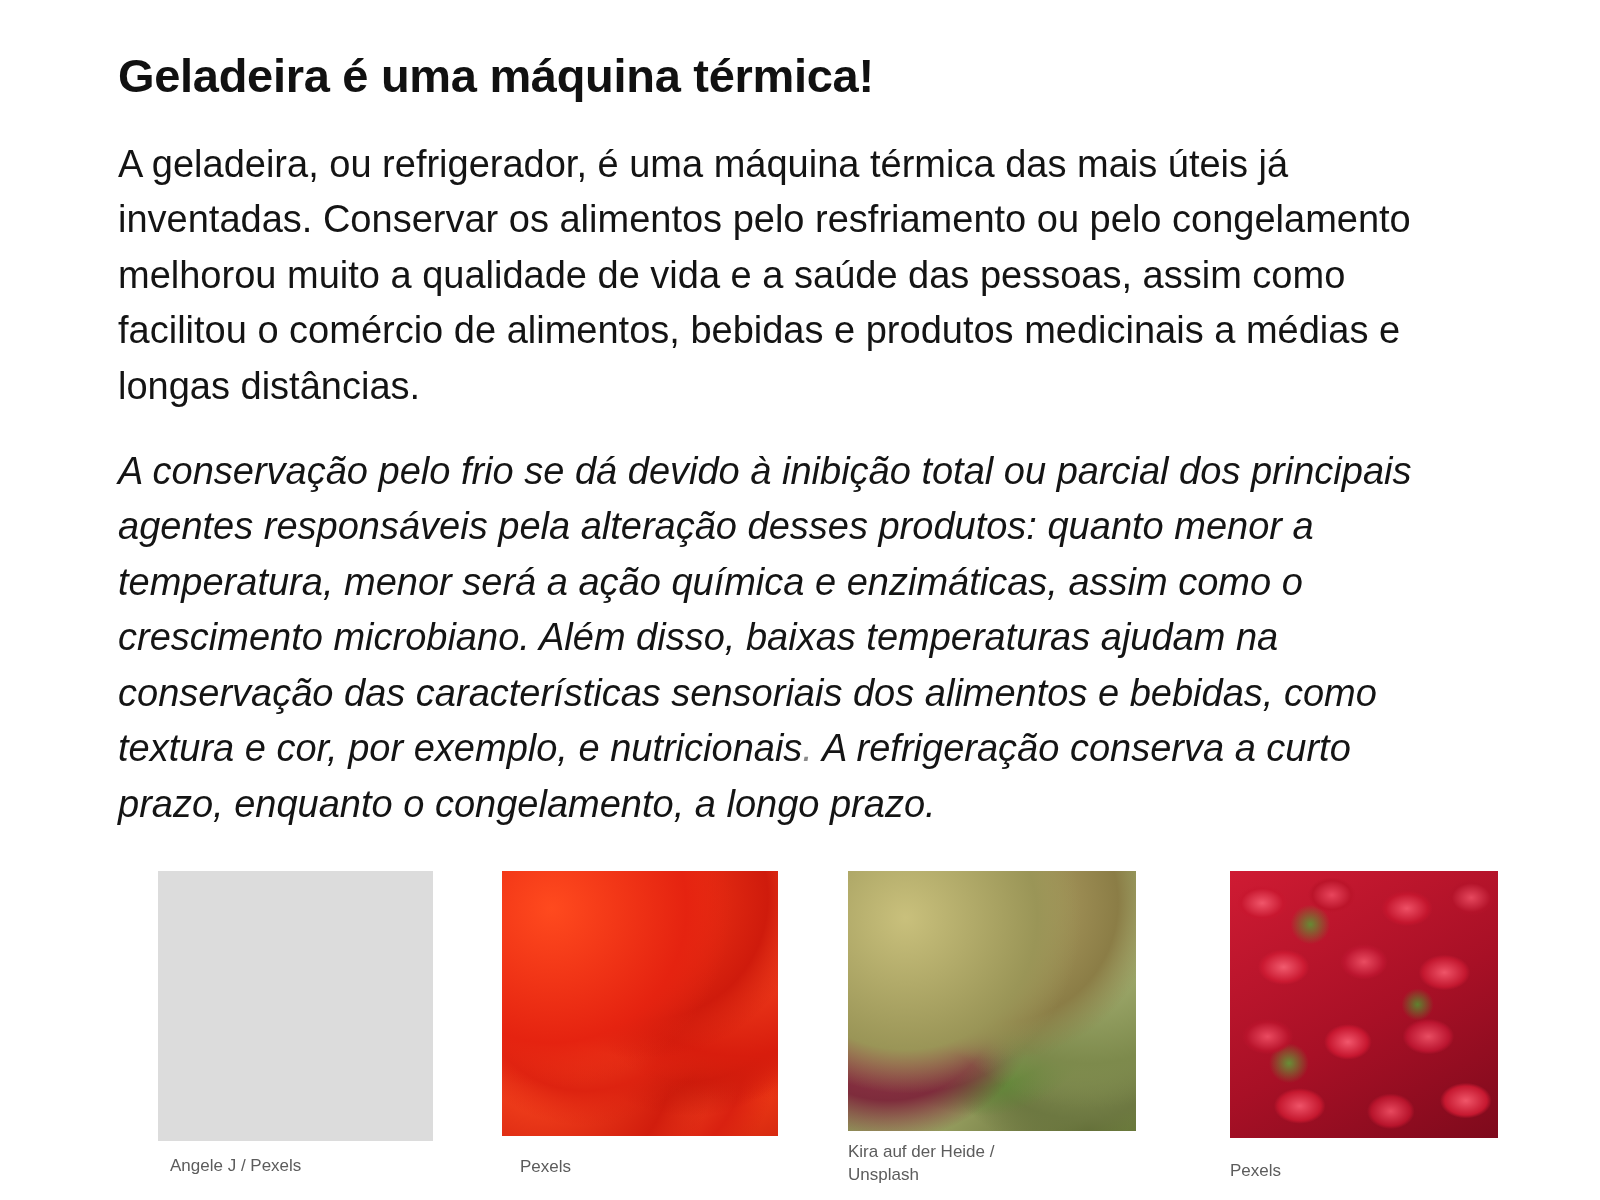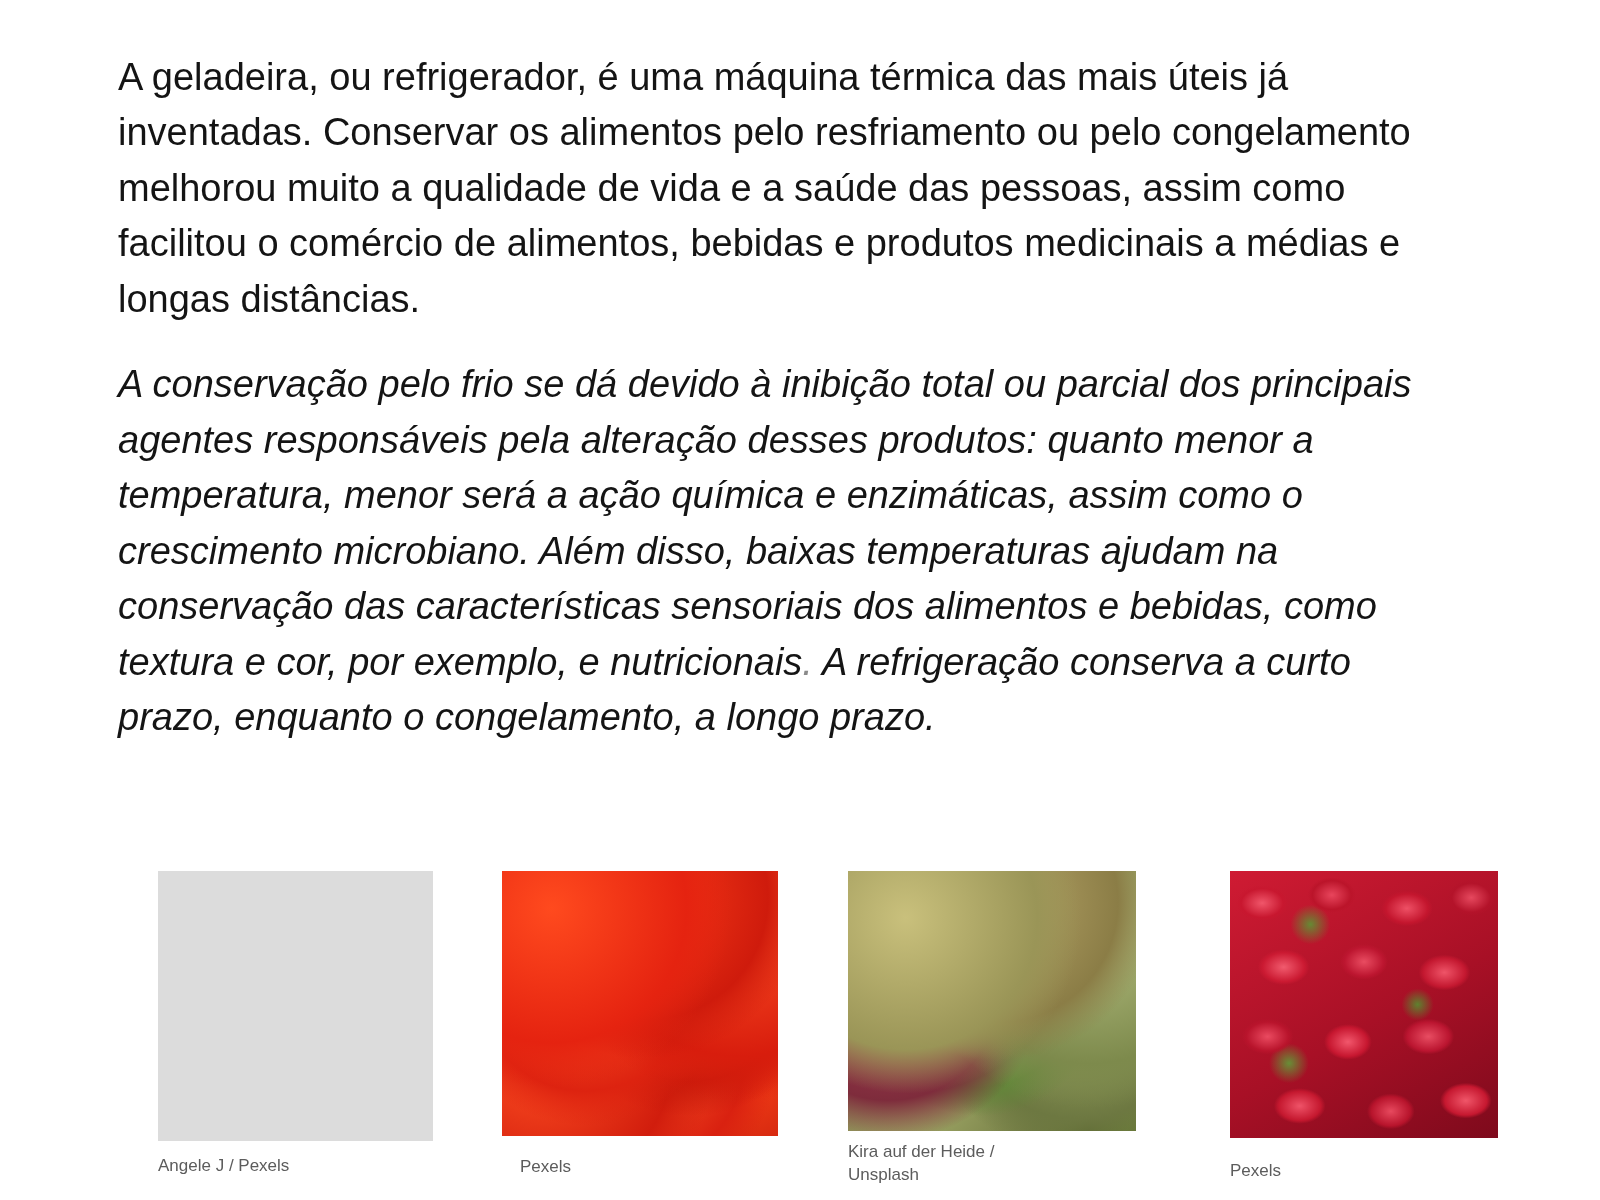--- a/index.html
+++ b/index.html
@@ -75,21 +75,21 @@
     line-height: 1.35;
     color: #5c5c5c;
     font-family: "Liberation Sans", sans-serif;
     margin-top: 11px;
     max-width: 250px;
   }
 
   
   .fig-1 { left: 118px; }
   .fig-1 .thumb { width: 275px; height: 270px; }
-  .fig-1 .caption { margin-top: 14px; }
+  .fig-1 .caption { margin-top: 14px; margin-left: 12px; }
 
   .fig-2 { left: 462px; }
   .fig-2 .thumb { width: 276px; height: 265px; }
   .fig-2 .caption { margin-top: 20px; margin-left: 18px; }
 
   .fig-3 { left: 808px; }
   .fig-3 .thumb { width: 288px; height: 260px; }
   .fig-3 .caption { margin-top: 10px; margin-left: 0px; width: 180px; }
 
   .fig-4 { left: 1190px; }
@@ -165,20 +165,21 @@
       linear-gradient(150deg, #cf1b33 0%, #a81026 55%, #7e0a1c 100%);
   }
 </style>
 </head>
 <body>
 
 <div class="page">
 
   <div class="content">
 
+    <h1 class="article-title">Geladeira é uma máquina térmica!</h1>
 
     <p class="body-paragraph p1">A geladeira, ou refrigerador, é uma máquina térmica das mais úteis já inventadas. Conservar os alimentos pelo resfriamento ou pelo congelamento melhorou muito a qualidade de vida e a saúde das pessoas, assim como facilitou o comércio de alimentos, bebidas e produtos medicinais a médias e longas distâncias.</p>
 
     <p class="body-paragraph p2"><span>A conservação pelo frio se dá devido à inibição total ou parcial dos principais agentes responsáveis pela alteração desses produtos: quanto menor a temperatura, menor será a ação química e enzimáticas, assim como o crescimento microbiano. Além disso, baixas temperaturas ajudam na conservação das características sensoriais dos alimentos e bebidas, como textura e cor, por exemplo, e nutricionais</span><span class="muted-dot">.</span><span> A refrigeração conserva a curto prazo, enquanto o congelamento, a longo prazo.</span></p>
 
   </div>
 
   <div class="figure-strip">
 
     <figure class="figure fig-1">

